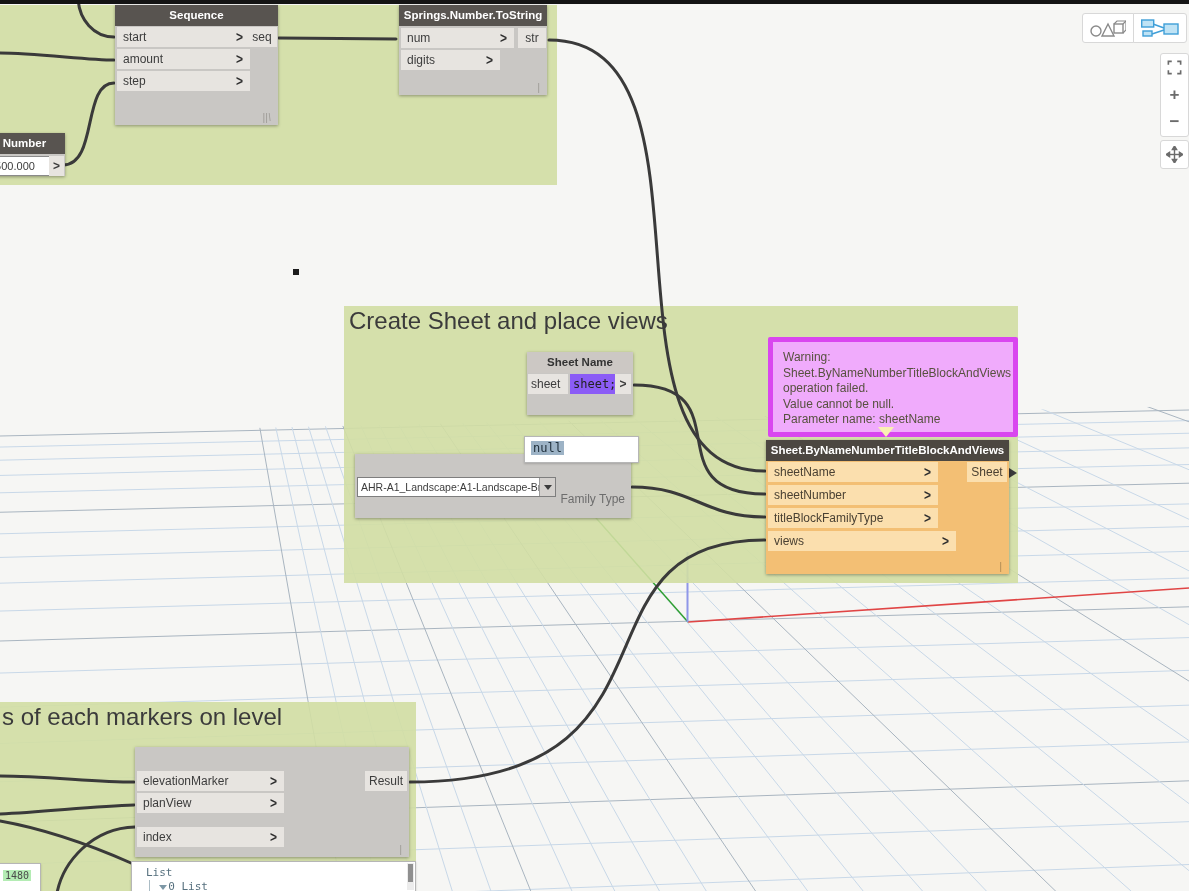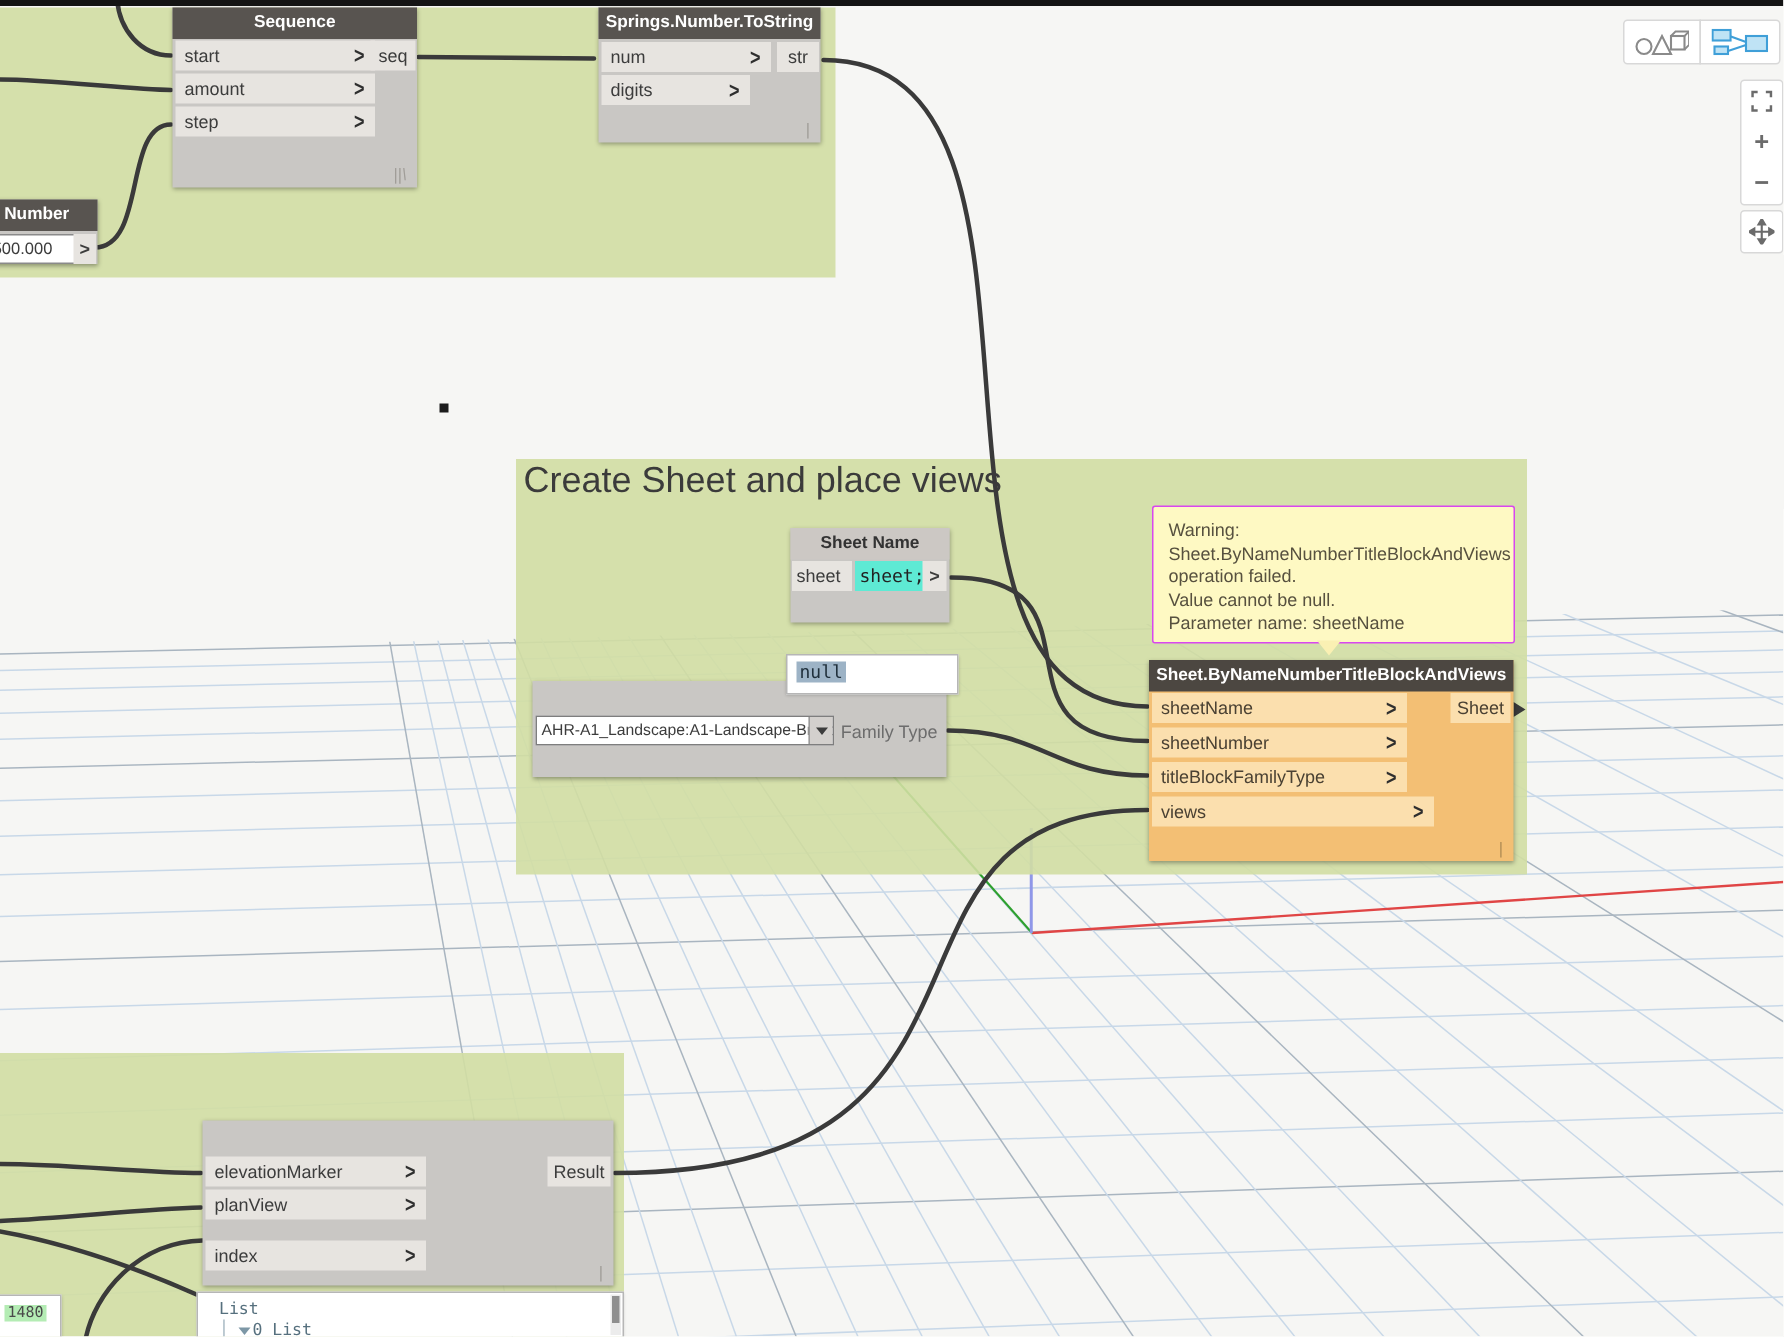--- a/index.html
+++ b/index.html
@@ -20,22 +20,22 @@
   .pout{position:absolute;background:#e7e4e0;height:20px;line-height:20px;text-align:center;box-sizing:border-box;}
   .lacing{position:absolute;right:7px;bottom:2px;color:#a09d98;font-size:11px;font-style:italic;}
   .warnnode{background:#f3bf74;}
   .warnnode .nhead{background:#4c4741;}
   .warnnode .prow,.warnnode .pout{background:#fbdfae;color:#4a4133;}
   .bubble{position:absolute;background:#ffffff;border:1px solid #b6b6b6;z-index:50;
           font-family:"DejaVu Sans Mono",monospace;font-size:12px;color:#3d4f5c;
           box-shadow:0 1px 2px rgba(0,0,0,.18);}
   .hl-null{background:#9db3c6;color:#20303c;padding:0 2px;}
   .hl-green{background:#b4ecb4;color:#4a4a4a;padding:0 2px;font-size:10px;}
-  #warnbubble{position:absolute;left:768px;top:337px;width:220px;height:74px;background:#fef9c3;
-          border:1px solid #d946ef;border-radius:2px;padding:8px 10px;font-size:12px;line-height:15.5px;
+  #warnbubble{position:absolute;left:768px;top:337px;width:220px;height:74px;background:#f0abfc;
+          border:5px solid #d946ef;border-radius:2px;padding:8px 10px;font-size:12px;line-height:15.5px;
           color:#57513f;z-index:35;}
   #warntail{position:absolute;left:878px;top:427px;width:0;height:0;z-index:35;
           border-left:8px solid transparent;border-right:8px solid transparent;border-top:10px solid #faf0b3;}
   .toolbtn{position:absolute;background:#fff;border:1px solid #d8d8d8;border-radius:3px;z-index:60;
            display:flex;align-items:center;justify-content:center;}
   #zoomstack{position:absolute;left:1160px;top:53px;width:27px;height:82px;background:#fff;
            border:1px solid #d8d8d8;border-radius:3px;z-index:60;display:flex;flex-direction:column;}
   .zcell{flex:1;display:flex;align-items:center;justify-content:center;color:#6b6b6b;
          font-size:17px;font-weight:bold;cursor:default;}
   #dot{position:absolute;left:293px;top:269px;width:6px;height:6px;background:#1c1c1c;z-index:25;}
@@ -122,20 +122,21 @@
       <line x1="688" y1="622" x2="1189" y2="588" stroke="#e04545" stroke-width="1.6"></line>
       <line x1="688" y1="622" x2="543" y2="458" stroke="#2ea02e" stroke-width="1.4"></line>
       <line x1="687.5" y1="622" x2="687.5" y2="552" stroke="#8f97e8" stroke-width="2"></line>
     </g>
   </svg>
 
   <div class="group" style="left:0;top:5px;width:557px;height:180px;"></div>
   <div class="group" style="left:344px;top:306px;width:674px;height:277px;"></div>
   <div class="gtitle" style="left:349px;top:307px;">Create Sheet and place views</div>
   <div class="group" style="left:0;top:702px;width:416px;height:189px;"></div>
+  <div class="gtitle" style="left:2px;top:703px;">s of each markers on level</div>
 
   <div id="dot"></div>
 
   <svg id="wiresvg" class="layer" width="1189" height="891">
     <g fill="none" stroke="#3a3a3a" stroke-width="3" stroke-linecap="round">
       <path d="M 78,-2 C 79,20 94,37 114,37"></path>
       <path d="M 0,53 C 35,53 88,60 114,60"></path>
       <path d="M 63,165 C 98,165 82,83 114,83"></path>
       <path d="M 279,38 C 312,38 362,39 396,39"></path>
       <path d="M 549,40 C 733,40 582,471 765,471"></path>
@@ -187,37 +188,37 @@
       </div>
     <div class="pout" style="top:23px;right:1px;width:28px;">str</div>
     <div class="lacing" style="font-style:normal;">|</div>
   </div>
 
   <div class="node" style="left:527px;top:352px;width:106px;height:63px;">
     <div class="nhead" style="background:#ccc8c4;color:#333;">Sheet Name</div>
     <div class="prow" style="top:22px;left:1px;width:40px;padding:0 3px;">
       <span>sheet</span>
       </div>
-    <div class="mono" style="position:absolute;left:43px;top:22px;width:43px;height:20px;background:#5eead4;
+    <div class="mono" style="position:absolute;left:43px;top:22px;width:43px;height:20px;background:#8b5cf6;
          line-height:20px;padding-left:3px;font-size:12px;color:#222;">sheet;</div>
     <div class="pout" style="top:22px;left:88px;width:16px;font-weight:bold;">&gt;</div>
   </div>
 
   <div class="bubble" style="left:524px;top:436px;width:115px;height:27px;padding:4px 6px;box-sizing:border-box;">
     <span class="hl-null">null</span>
   </div>
 
   <div class="node" style="left:355px;top:454px;width:276px;height:64px;">
     <div class="ddown">
       <span>AHR-A1_Landscape:A1-Landscape-Bristol</span>
       <span class="ddarrow">
           <span class="tri-down"></span>
         </span>
     </div>
-    <div class="outlabel" style="right:6px;top:27px;text-align:right;">Family Type</div>
+    <div class="outlabel" style="right:6px;top:38px;text-align:right;">Family Type</div>
   </div>
 
   <div id="warnbubble">
     <div>Warning:</div>
     <div>Sheet.ByNameNumberTitleBlockAndViews</div>
     <div>operation failed.</div>
     <div>Value cannot be null.</div>
     <div>Parameter name: sheetName</div>
   </div>
   <div id="warntail"></div>

